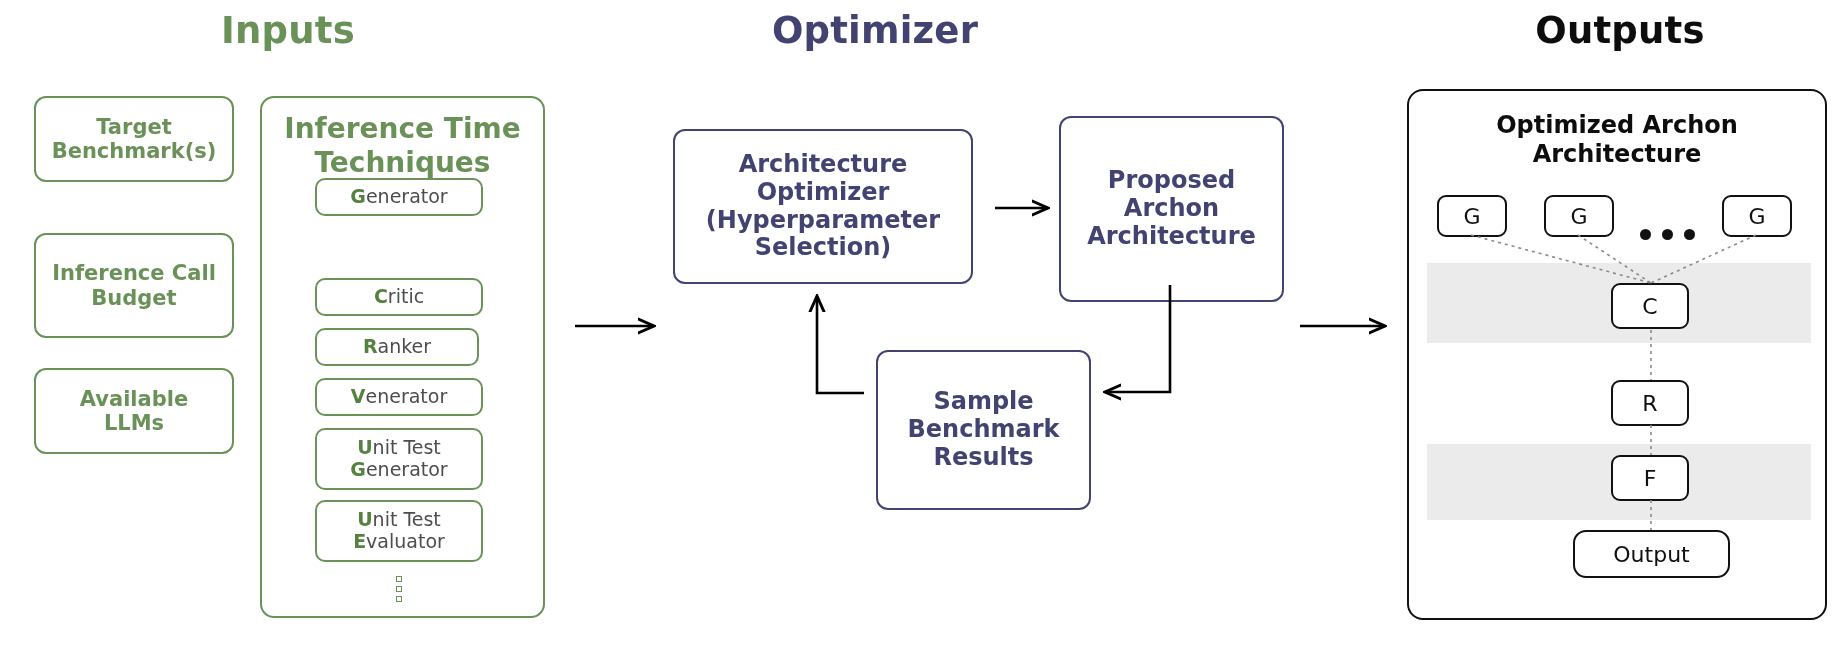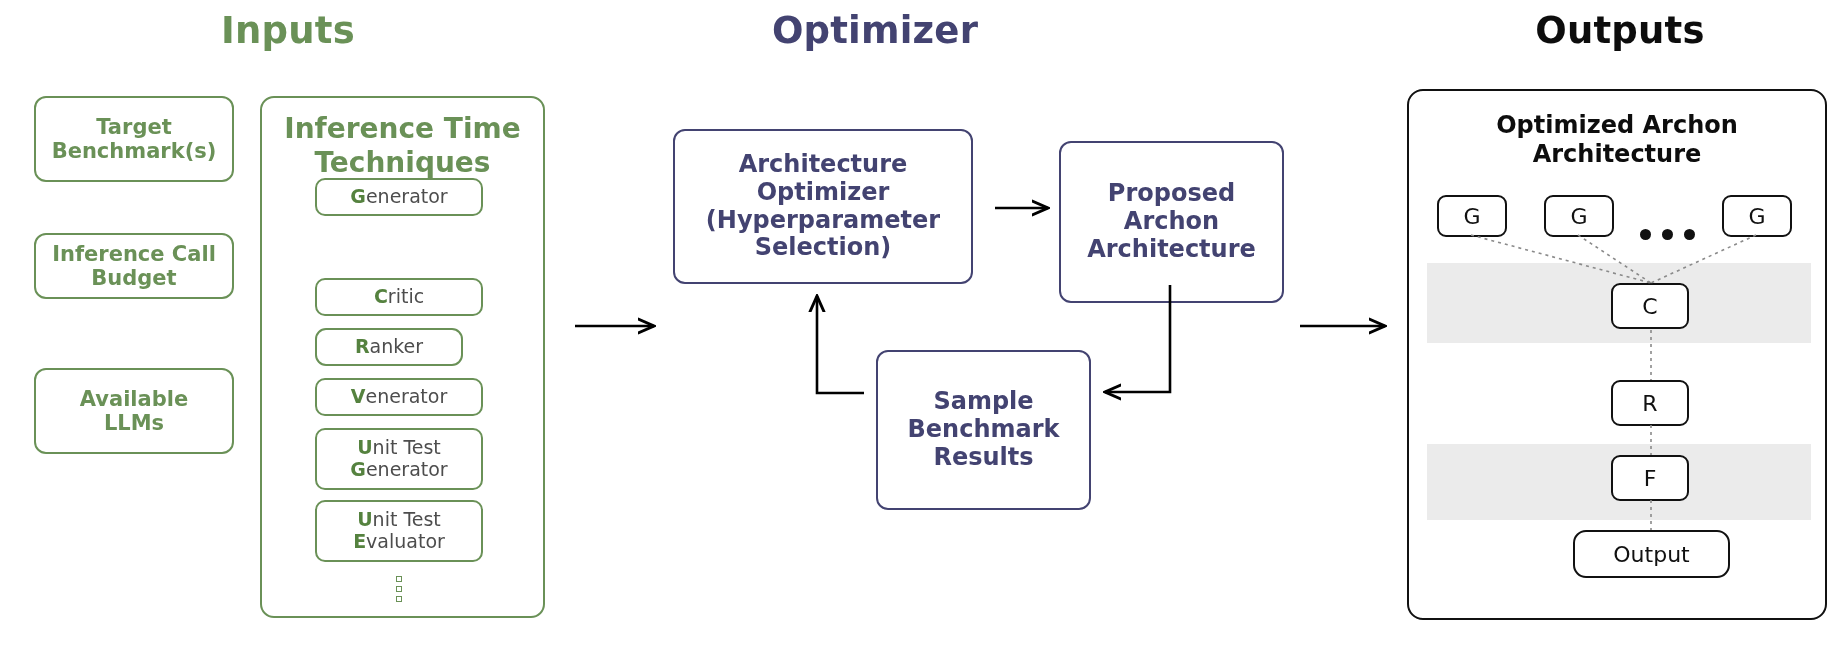--- a/index.html
+++ b/index.html
@@ -184,38 +184,38 @@
 <body>
 
 <div id="canvas">
 
   <div class="section-title" id="title-inputs">Inputs</div>
   <div class="section-title" id="title-optimizer">Optimizer</div>
   <div class="section-title" id="title-outputs">Outputs</div>
 
   <div class="box green-box" id="in-box-0" style="left:34px; top:96px; width:200px; height:86px;">Target<br>Benchmark(s)</div>
 
-  <div class="box green-box" id="in-box-1" style="left:34px; top:233px; width:200px; height:66px;">Inference Call<br>Budget</div>
+  <div class="box green-box" id="in-box-1" style="left:34px; top:233px; width:200px; height:105px;">Inference Call<br>Budget</div>
 
   <div class="box green-box" id="in-box-2" style="left:34px; top:368px; width:200px; height:86px;">Available<br>LLMs</div>
 
   <div id="techniques-container" style="left:260px; top:96px; width:285px; height:522px;">
     <div id="techniques-heading">Inference Time<br>Techniques</div>
   </div>
 
   <div class="pill" style="left:315px; top:178px; width:168px; height:38px;">
     <span><span class="lead">G</span><span>enerator</span></span>
   </div>
 
 
   <div class="pill" style="left:315px; top:278px; width:168px; height:38px;">
     <span><span class="lead">C</span><span>ritic</span></span>
   </div>
 
-  <div class="pill" style="left:315px; top:328px; width:148px; height:38px;border-radius:11px;">
+  <div class="pill" style="left:315px; top:328px; width:164px; height:38px;">
     <span><span class="lead">R</span><span>anker</span></span>
   </div>
 
   <div class="pill" style="left:315px; top:378px; width:168px; height:38px;">
     <span><span class="lead">V</span><span>enerator</span></span>
   </div>
 
   <div class="pill" style="left:315px; top:428px; width:168px; height:62px;">
     <span>
       <span class="lead">U</span><span>nit Test</span><br>
@@ -231,21 +231,21 @@
   </div>
 
   <div class="vdots" style="left:396px; top:576px;">
     <i></i>
       <i></i>
       <i></i>
   </div>
 
   <div class="box navy-box" id="opt-arch" style="left:673px; top:129px; width:300px; height:155px;">Architecture<br>Optimizer<br>(Hyperparameter<br>Selection)</div>
 
-  <div class="box navy-box" id="opt-proposed" style="left:1059px; top:141px; width:225px; height:162px;">Proposed<br>Archon<br>Architecture</div>
+  <div class="box navy-box" id="opt-proposed" style="left:1059px; top:116px; width:225px; height:186px;">Proposed<br>Archon<br>Architecture</div>
 
   <div class="box navy-box" id="opt-sample" style="left:876px; top:350px; width:215px; height:160px;">Sample<br>Benchmark<br>Results</div>
 
   <div id="outputs-panel" style="left:1407px; top:89px; width:420px; height:531px;">
 
     <div class="band" style="left:18px; top:172px; width:384px; height:80px;"></div>
     <div class="band" style="left:18px; top:353px; width:384px; height:76px;"></div>
 
     <div id="outputs-heading">Optimized Archon<br>Architecture</div>
   </div>

